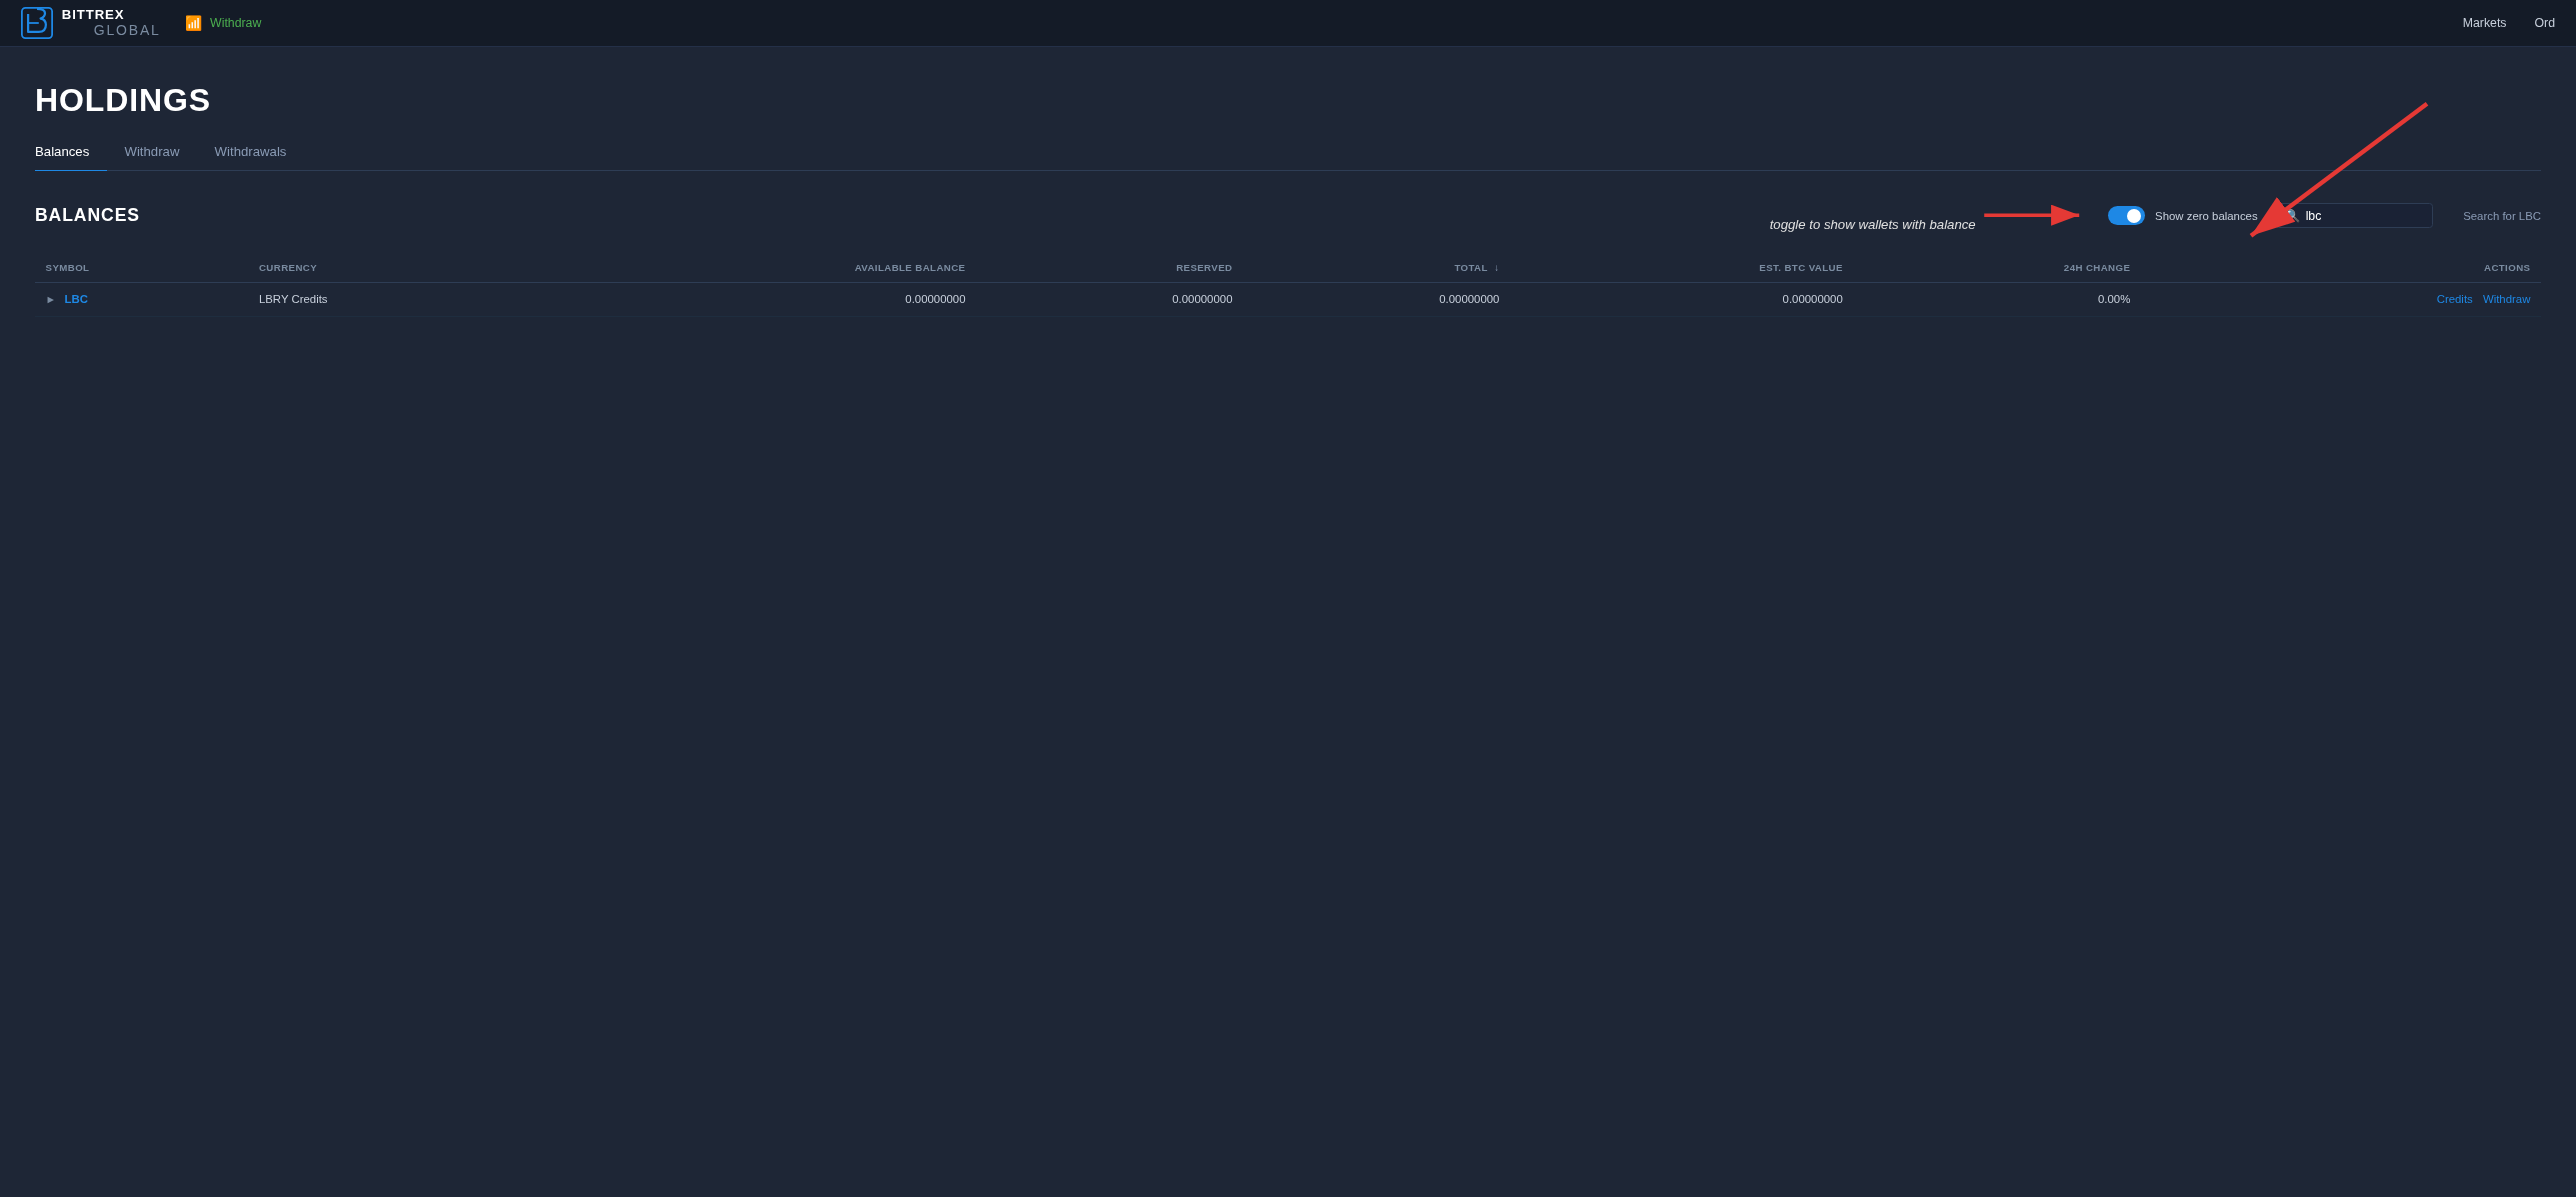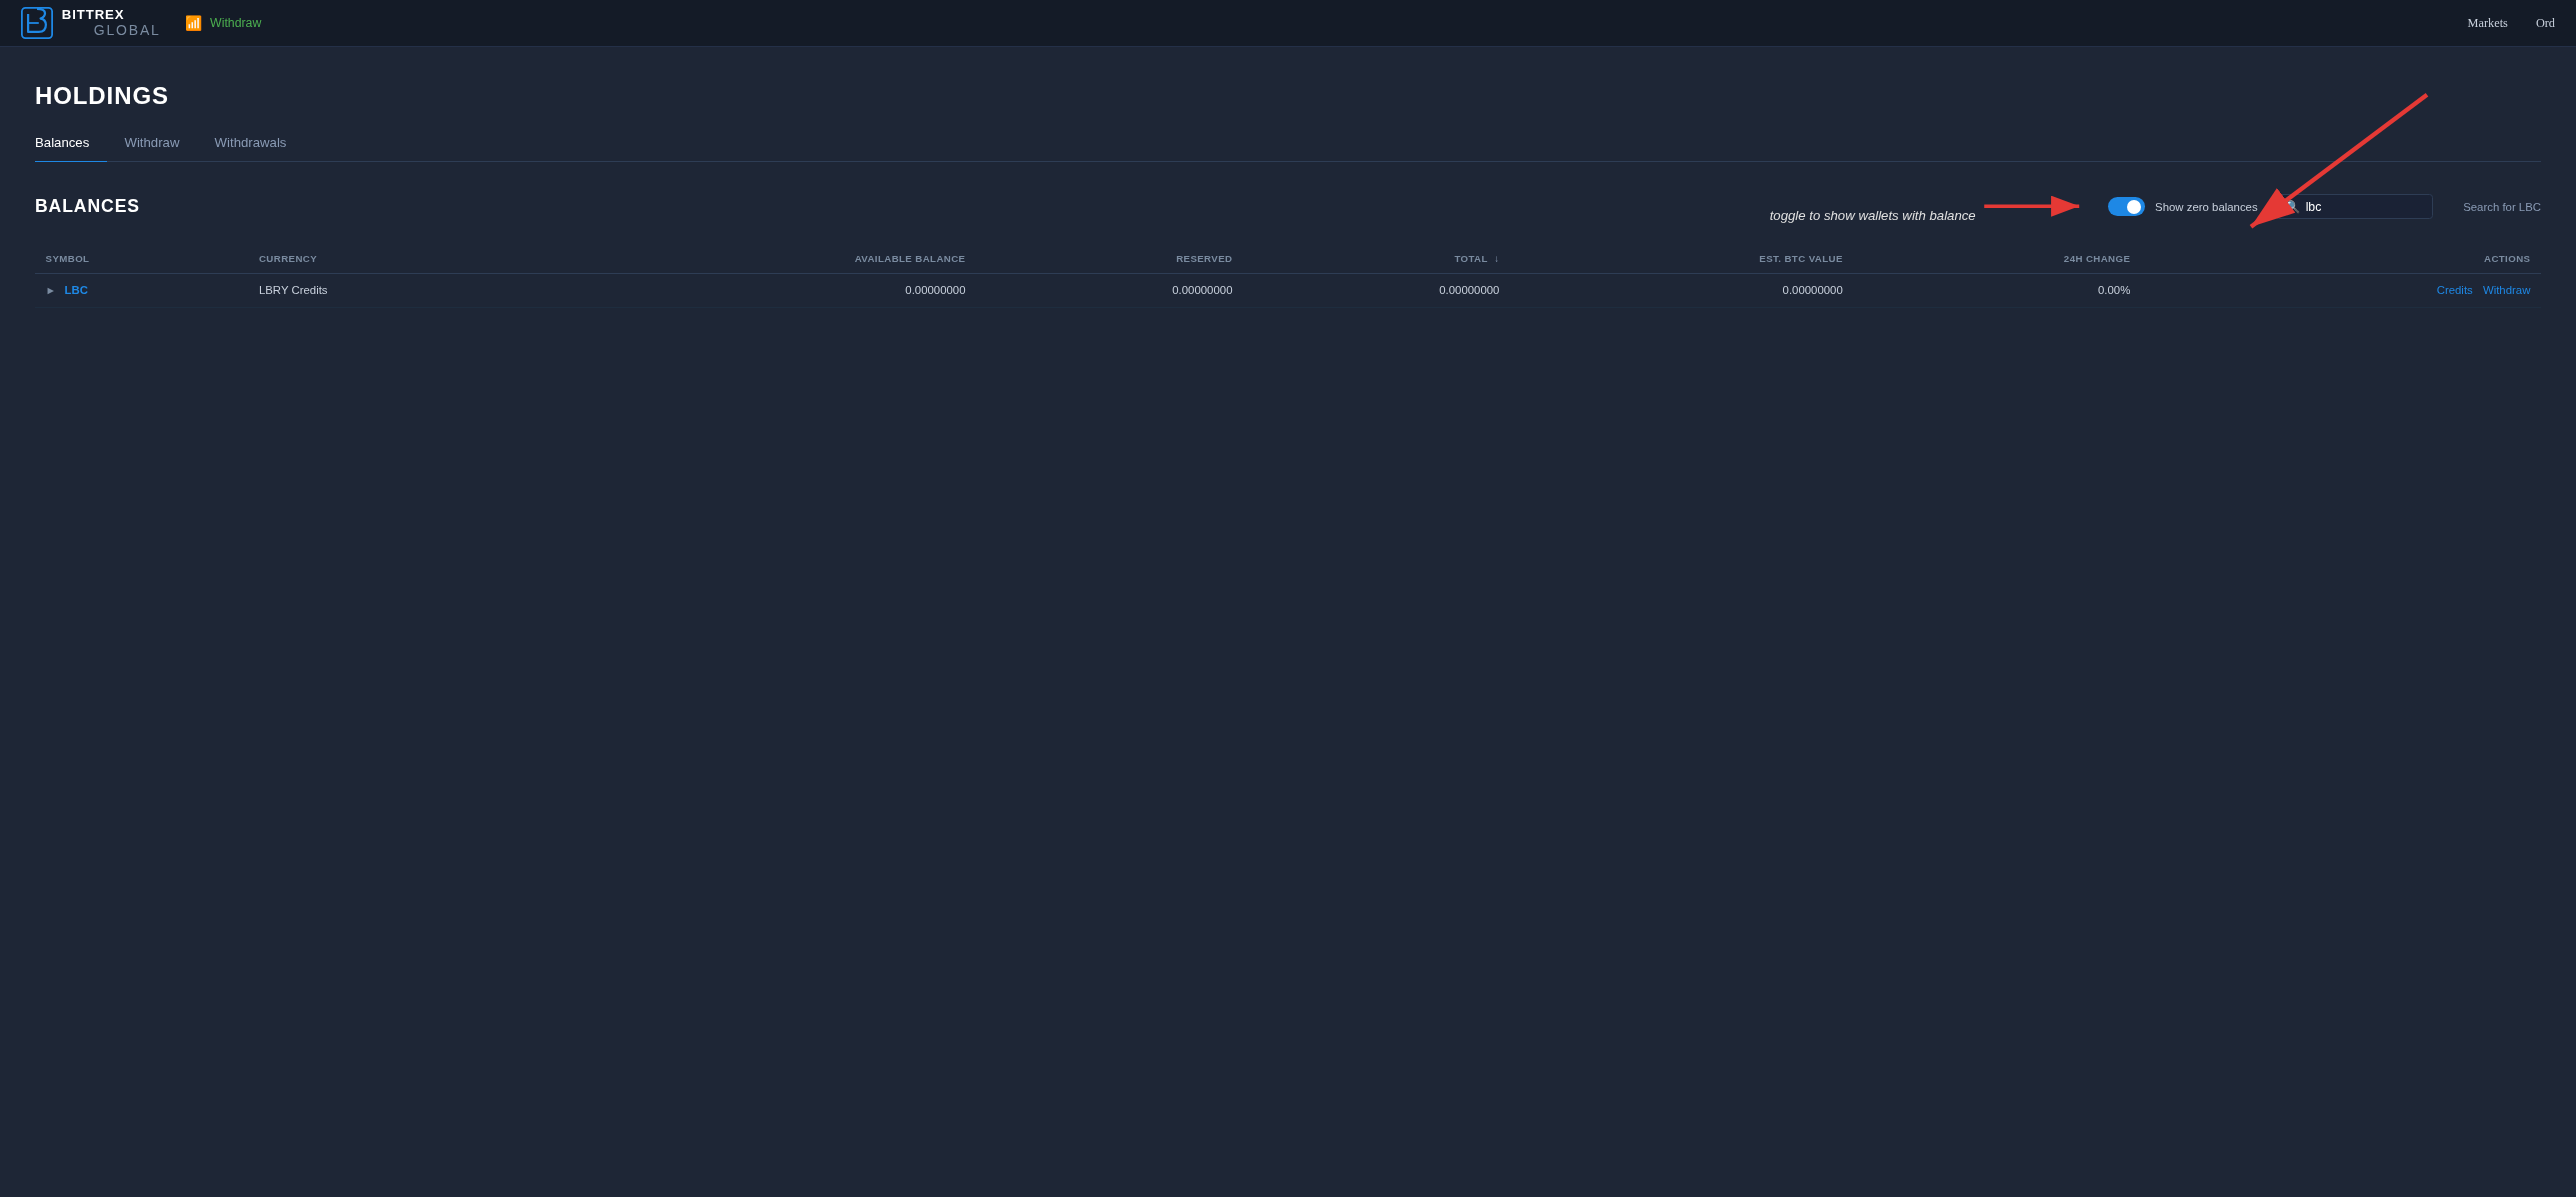--- a/index.html
+++ b/index.html
@@ -57,35 +57,34 @@
     }
     .wifi-icon {
       color: #4caf50;
       font-size: 14px;
     }
     .nav-right {
       margin-left: auto;
       display: flex;
       gap: 28px;
       align-items: center;
-      font-family: Liberation Serif, serif;
     }
     .nav-link {
       color: #c8d0dc;
       font-size: 12.3px;
       cursor: pointer;
       text-decoration: none;
     }
 
     
     .page {
       padding: 35px 35px 0 35px;
     }
     .page-title {
-      font-size: 24px;
+      font-size: 32px;
       font-weight: 700;
       color: #ffffff;
       letter-spacing: 0.9px;
       margin-bottom: 17.6px;
       text-transform: uppercase;
     }
 
     
     .tabs {
       display: flex;

